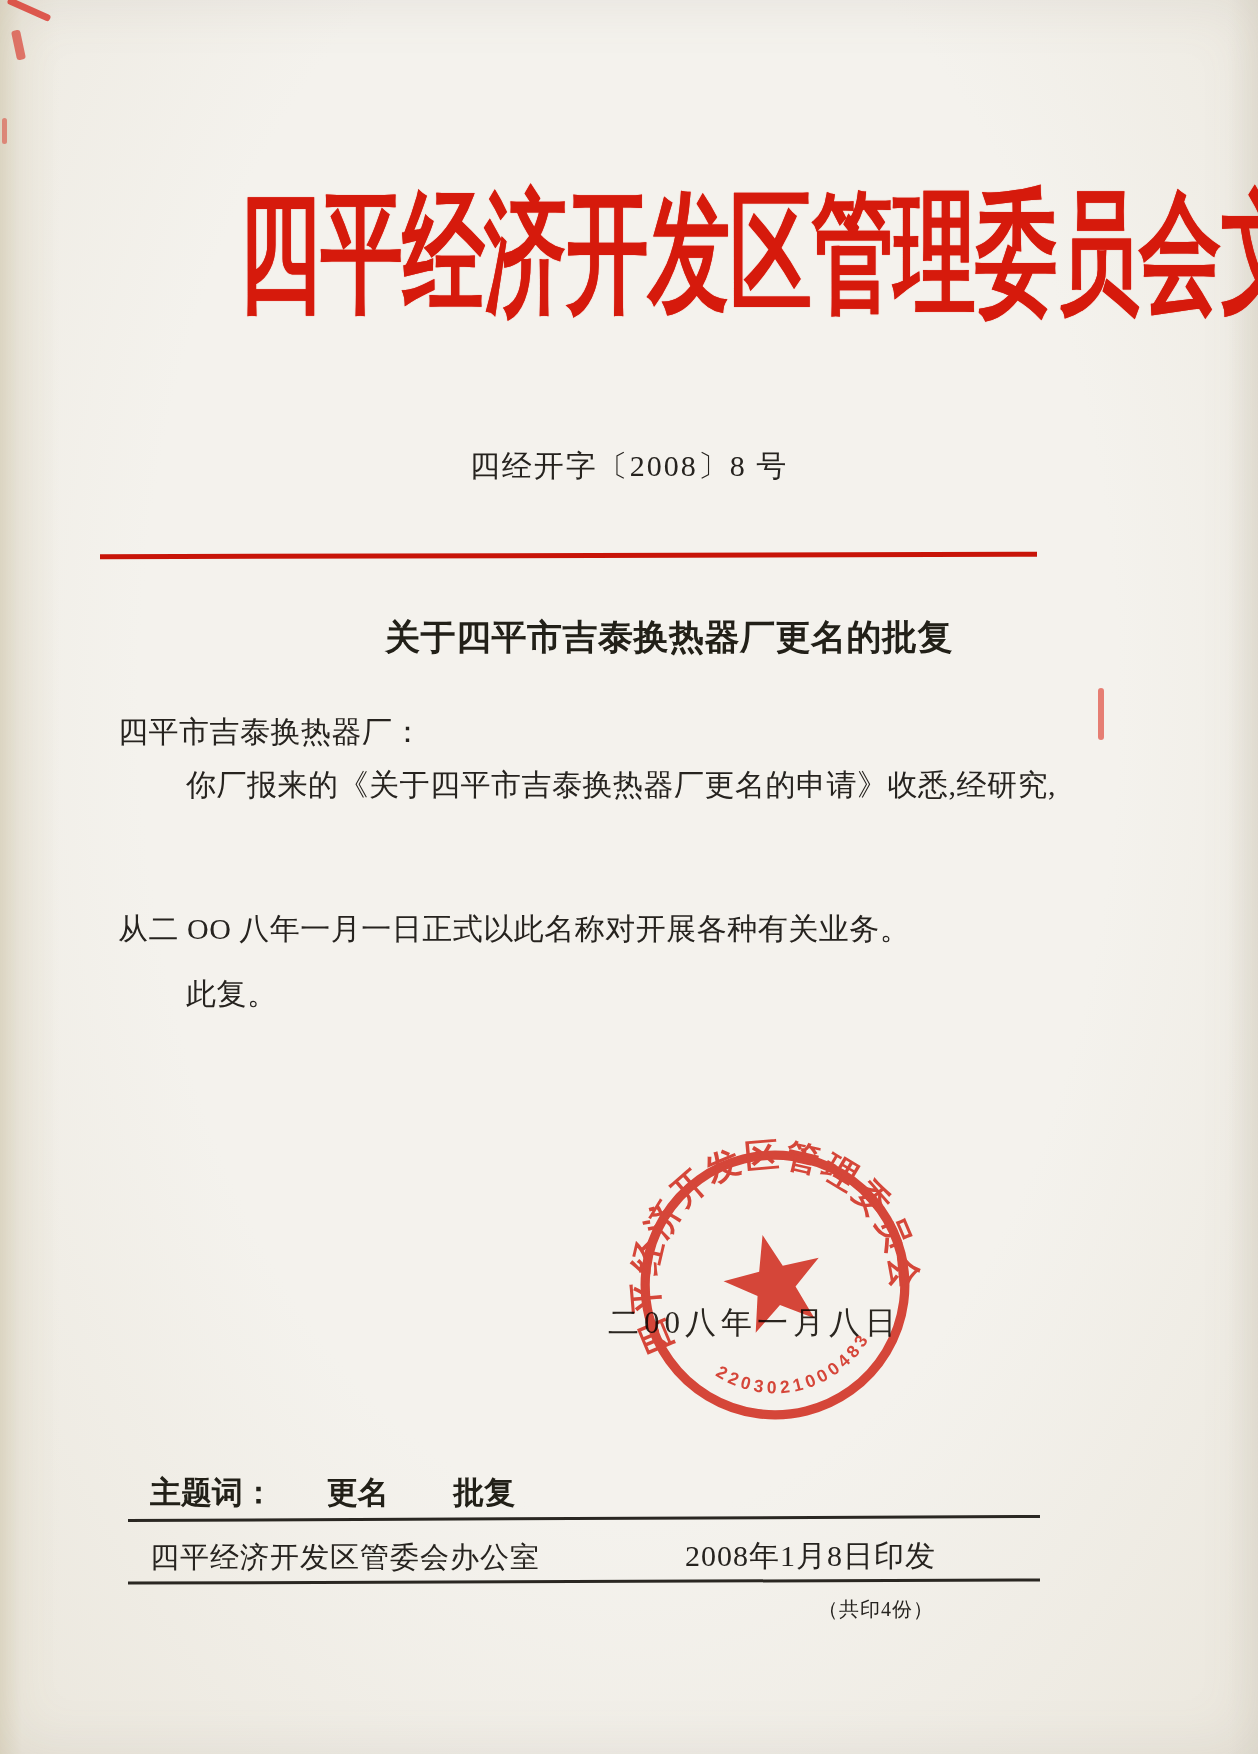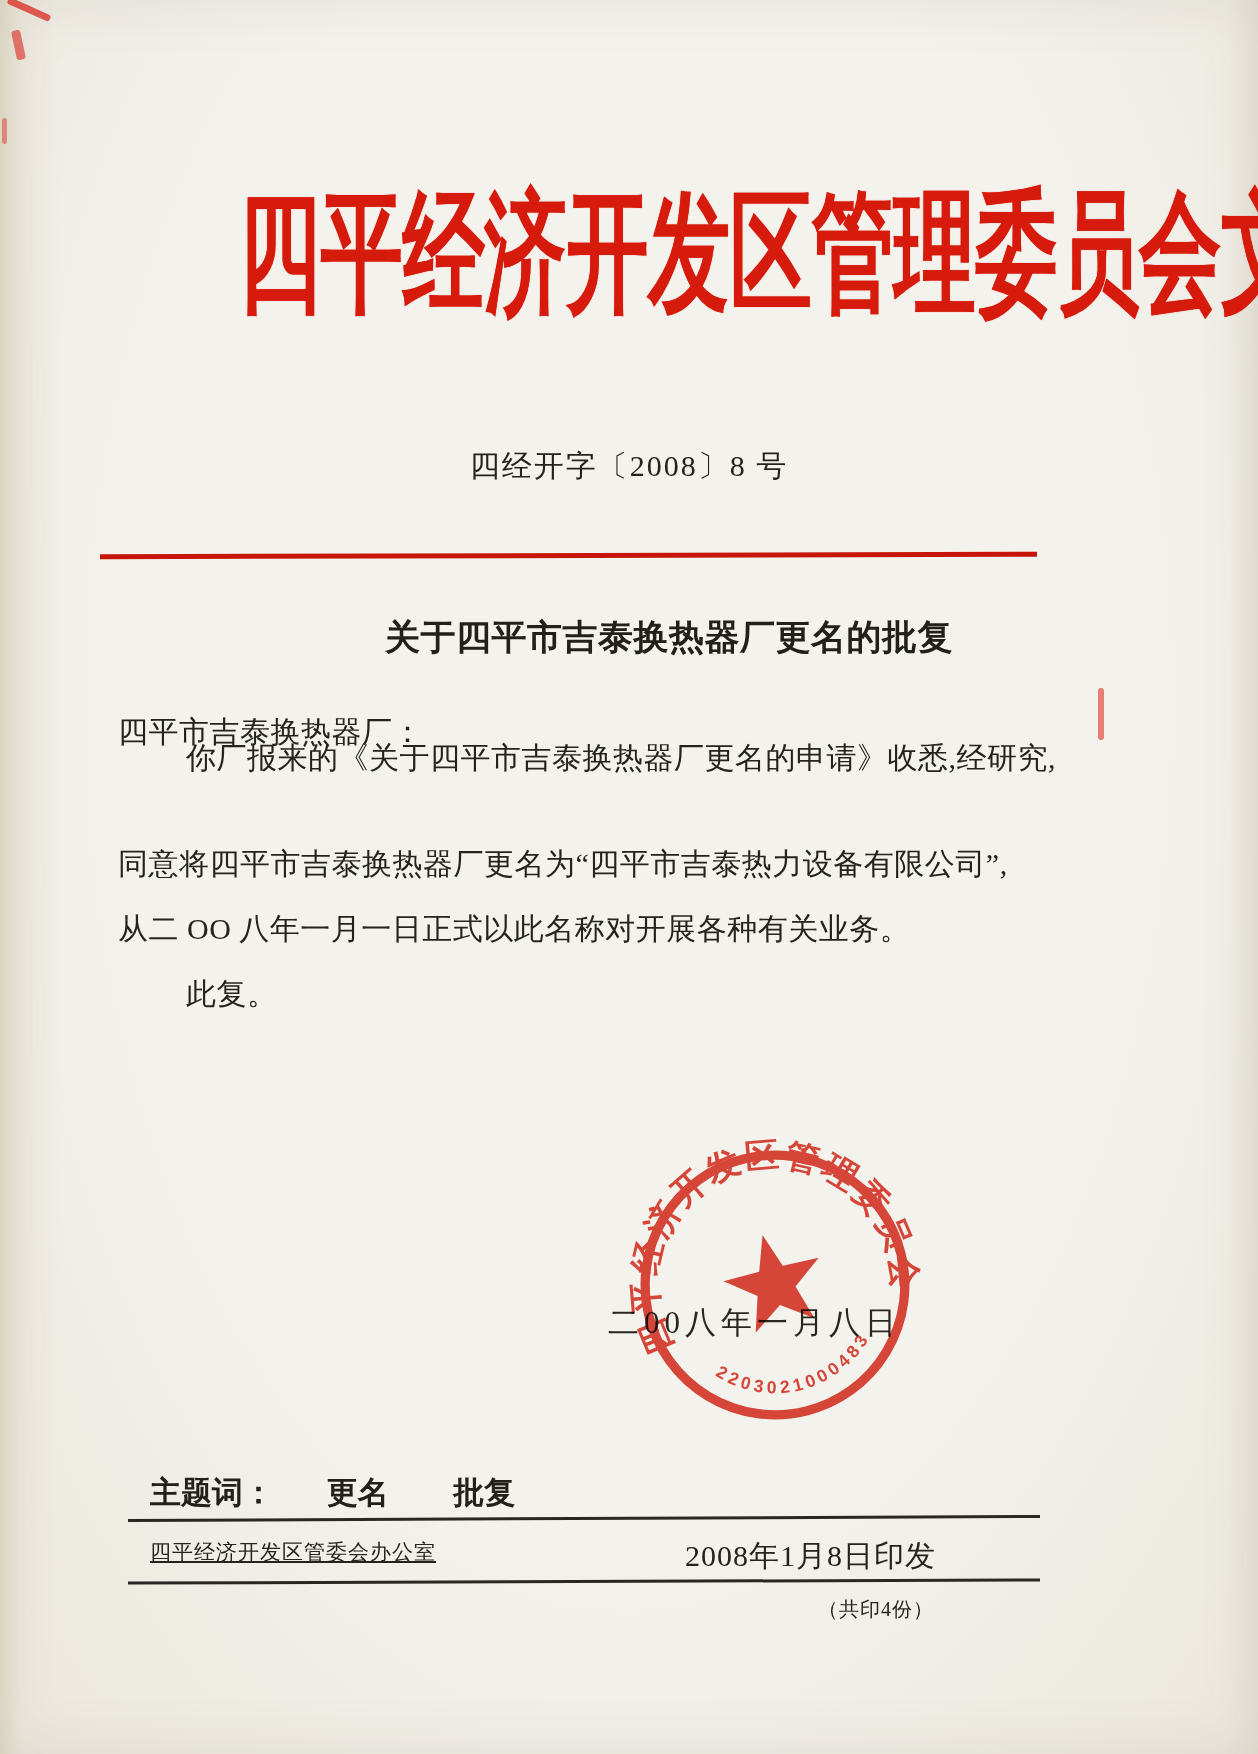--- a/index.html
+++ b/index.html
@@ -55,21 +55,21 @@
     left:118px;
     font-size:30px;
     color:#26231f;
     white-space:nowrap;
     letter-spacing:0.5px;
     line-height:1.2;
     text-align:right;
   }
   .indent{left:186px;}
   .salutation{top:714px;}
-  .line-0{top:740px;}
+  .line-0{top:767px;}
   .line-1{top:846px;}
   .line-2{top:911px;}
   .line-3{top:976px;}
 
   .doc-date{
     top:1302px;left:608px;
     font-size:31px;
     color:#2a2620;
     letter-spacing:5px;
     white-space:nowrap;
@@ -99,24 +99,23 @@
   .black-rule{
     left:128px;width:912px;height:3px;
     background:#2a2722;
   }
   .rule-1{top:1517px;transform:rotate(-0.25deg);}
   .rule-2{top:1580px;transform:rotate(-0.2deg);}
 
   .footer-issuer{
     top:1538px;left:150px;
     font-family:"Liberation Sans","DejaVu Sans",sans-serif;
-    font-size:21px;
+    font-size:29px;
     color:#26231f;
     letter-spacing:1px;
-    text-decoration:underline;
   }
   .footer-date{
     top:1536px;right:322px;
     font-size:30px;
     color:#26231f;
     letter-spacing:1px;
   }
   .copies{
     top:1596px;right:324px;
     font-size:20px;
@@ -143,21 +142,20 @@
   <div class="abs centered header-title">四平经济开发区管理委员会文件</div>
 
   <div class="abs centered doc-number">四经开字〔2008〕8 号</div>
 
   <div class="abs red-rule"></div>
 
   <div class="abs centered doc-title">关于四平市吉泰换热器厂更名的批复</div>
 
   <div class="abs body-line salutation">四平市吉泰换热器厂：</div>
   <div class="abs body-line indent line-0">你厂报来的《关于四平市吉泰换热器厂更名的申请》收悉,经研究,</div>
-  <div class="abs body-line line-1">同意将四平市吉泰换热器厂更名为“四平市吉泰热力设备有限公司”,</div>
   <div class="abs body-line line-2">从二 OO 八年一月一日正式以此名称对开展各种有关业务。</div>
   <div class="abs body-line indent line-3">此复。</div>
 
   <div class="abs doc-date">二00八年一月八日</div>
 
   <div class="abs seal-wrap">
     <svg viewBox="0 0 330 330" xmlns="http://www.w3.org/2000/svg">
       <defs>
         <path id="ringPath" d="M 56.9 204.3 A 115 115 0 1 1 273.1 204.3" fill="none"></path>
         <path id="serialPath" d="M 79 225.3 A 105 105 0 0 0 251 225.3" fill="none"></path>

